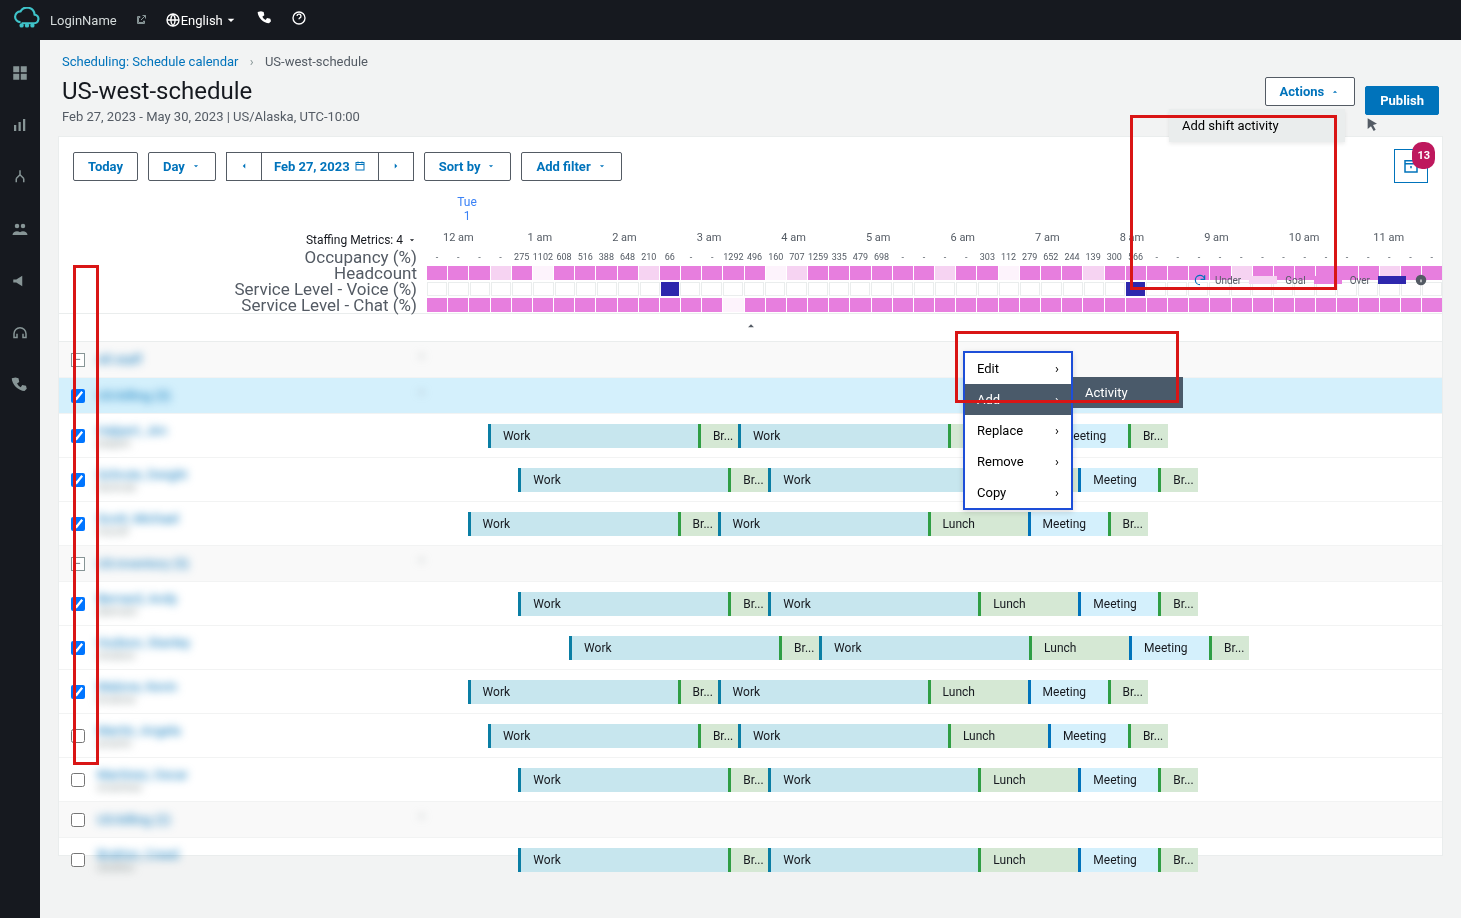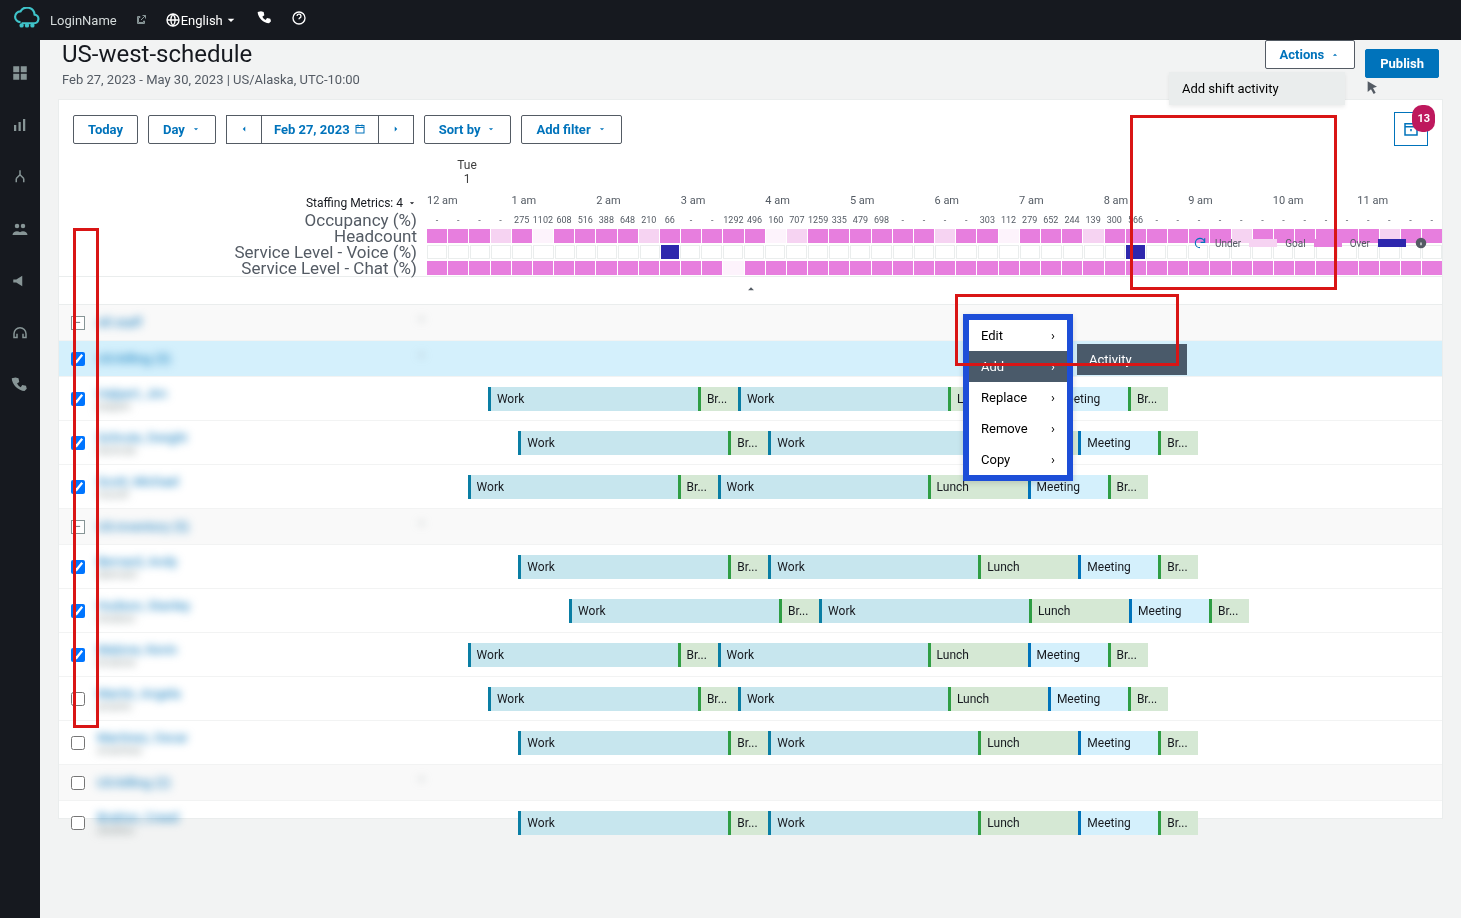--- a/index.html
+++ b/index.html
@@ -46,24 +46,24 @@
 .search input { width:100%; padding: 6px 8px 6px 30px; border:1px solid #aab7b8; font-size:13px; color:#545b64; background:#fff;}
 .search svg { position:absolute; left:8px; top:7px; width:14px; height:14px; color:#545b64;}
 .btngrp { display:flex; }
 .btngrp .seg { border:1px solid #545b64; color:#0073bb; font-weight:700; font-size:13px; padding:6px 12px; background:#fff; display:inline-flex; align-items:center; gap:4px; cursor:pointer;}
 .btngrp .seg + .seg { border-left: none; }
 .notif-badge { margin-left:auto; position:relative; border:1px solid #0073bb; width:34px; height:34px; display:flex; align-items:center; justify-content:center; color:#0073bb;}
 .notif-badge .count { position:absolute; top:-8px; right:-8px; background:#be185d; color:#fff; font-size:11px; border-radius:10px; padding:7px 5px; font-weight:700;}
 
 
 .timeline-wrap { position:relative; padding-left: 368px; }
-.day-label { position:absolute; left: 368px; top: 0; font-size:12px; color:#404040; text-align:center; width:80px;}
+.day-label { position:absolute; left: 368px; top: 0; font-size:12px; color:#3b82f6; text-align:center; width:80px;}
 .metrics-label { position:absolute; left:0; top: 38px; width: 368px; text-align:right; padding-right: 10px; font-size: 12px; color:#16191f; display:flex; align-items:center; justify-content:flex-end; gap:4px;}
 .hours { display:flex; padding-top: 36px; height: 54px; }
-.hour { flex:1; font-size:11px; color:#545b64; text-align:left; position:relative;}
+.hour { flex:1; font-size:11px; color:#545b64; text-align:left; position:relative;margin-left:16px;}
 .metric-rows { }
 .metric-row { display:flex; align-items:center; height: 16px; }
 .metric-row .mlabel { width:368px; text-align:right; padding-right:10px; font-size:17px; color:#545b64;}
 .metric-row .cells { flex:1; display:flex; gap:1px;}
 .metric-row .cell { flex:1; font-size:9px; color:#545b64; text-align:center; }
 .metric-row.bar .cell { height:14px; }
 .c-pink { background:#e77ede;}
 .c-pink-l { background:#f6d3f2;}
 .c-pink-xl { background:#fdf3fc;}
 .c-blue { background:#2e27ad;}
@@ -83,27 +83,27 @@
 .agent-row.group.sel { background:#d4f0fc;}
 .agent-row .chk { width: 38px; display:flex; justify-content:center;}
 .agent-row .chk input { width:14px; height:14px;}
 .agent-row .expander { width:14px; height:14px; border:1px solid #879596; display:inline-flex; align-items:center; justify-content:center; font-size:11px; color:#545b64; background:#fff;}
 .agent-row .name { width: 330px; font-size:13px; color:#545b64; filter: blur(4px); }
 .agent-row .name .n1 { color:#0073bb; font-size:13px;}
 .agent-row .name .n2 { font-size:10px; color:#879596;}
 .agent-row .timeline { flex:1; position:relative; height:100%;}
 
 .shift { position:absolute; top: 10px; height: 24px; display:flex;}
-.act { height:100%; border-left: 3px solid; display:flex; align-items:center; padding-left:6px; font-size:12px; color:#16191f; overflow:hidden; white-space:nowrap;}
+.act { height:100%; border-left: 3px solid; display:flex; align-items:center; padding-left:12px; font-size:12px; color:#16191f; overflow:hidden; white-space:nowrap;}
 .act.work  { background:#c7e6ee; border-color:#0a7ea4;}
 .act.break { background:#d5e8d4; border-color:#2f9e44;}
 .act.lunch { background:#d5e8d4; border-color:#2f9e44;}
 .act.meet  { background:#d4f0fc; border-color:#0073bb;}
 
-.ctx-menu { position:absolute; background:#fff; border:6px solid #1d4ed8; box-shadow: 0 2px 6px rgba(0,0,0,.15); width:110px; z-index:40; font-size:13px;}
+.ctx-menu { position:absolute; background:#fff; border:2px solid #1d4ed8; box-shadow: 0 2px 6px rgba(0,0,0,.15); width:110px; z-index:40; font-size:13px;}
 .ctx-menu .mi { padding:8px 12px; display:flex; justify-content:space-between; align-items:center; cursor:pointer;}
 .ctx-menu .mi.hl { background:#4a5a6a; color:#fff;}
 .ctx-sub { position:absolute; left:108px; top:24px; background:#4a5a6a; color:#fff; width:110px; padding:8px 12px; z-index:41; font-size:13px;}
 
 .red-box-2 { position:absolute; top:128px; left:14px; width:26px; height:500px; border:3px solid #d91515; z-index:30; pointer-events:none;}
 .red-box-3 { position:absolute; top:194px; left:896px; width:224px; height:72px; border:3px solid #d91515; z-index:50; pointer-events:none;}
 
 .group-caret { margin-left:6px; color:#879596;}
 </style>
 </head>
@@ -169,20 +169,25 @@
   <span class="nav-item"><svg viewBox="0 0 24 24" fill="none" stroke="currentColor" stroke-width="2">
         <path d="M4 13a8 8 0 0 1 16 0v5h-4v-5M4 13v5h4v-5"></path>
       </svg></span>
   <span class="nav-item"><svg viewBox="0 0 24 24" fill="currentColor">
         <path d="M6 2l4 1 1 5-3 2a12 12 0 0 0 5 5l2-3 5 1 1 4-3 3c-8 0-17-9-17-17z"></path>
       </svg></span>
 </div>
 
 <div class="main">
 
+  <div class="breadcrumb">
+    <a href="#">Scheduling: Schedule calendar</a>
+    <span class="chev">›</span>
+    <span>US-west-schedule</span>
+  </div>
 
   <div class="header-row">
     <div>
       <h1>US-west-schedule</h1>
       <div class="sub">Feb 27, 2023 - May 30, 2023 | US/Alaska, UTC-10:00</div>
     </div>
     <div class="header-actions">
       <button class="btn link">
         <span>Actions</span>
         <svg width="10" height="10" viewBox="0 0 24 24" fill="currentColor">

